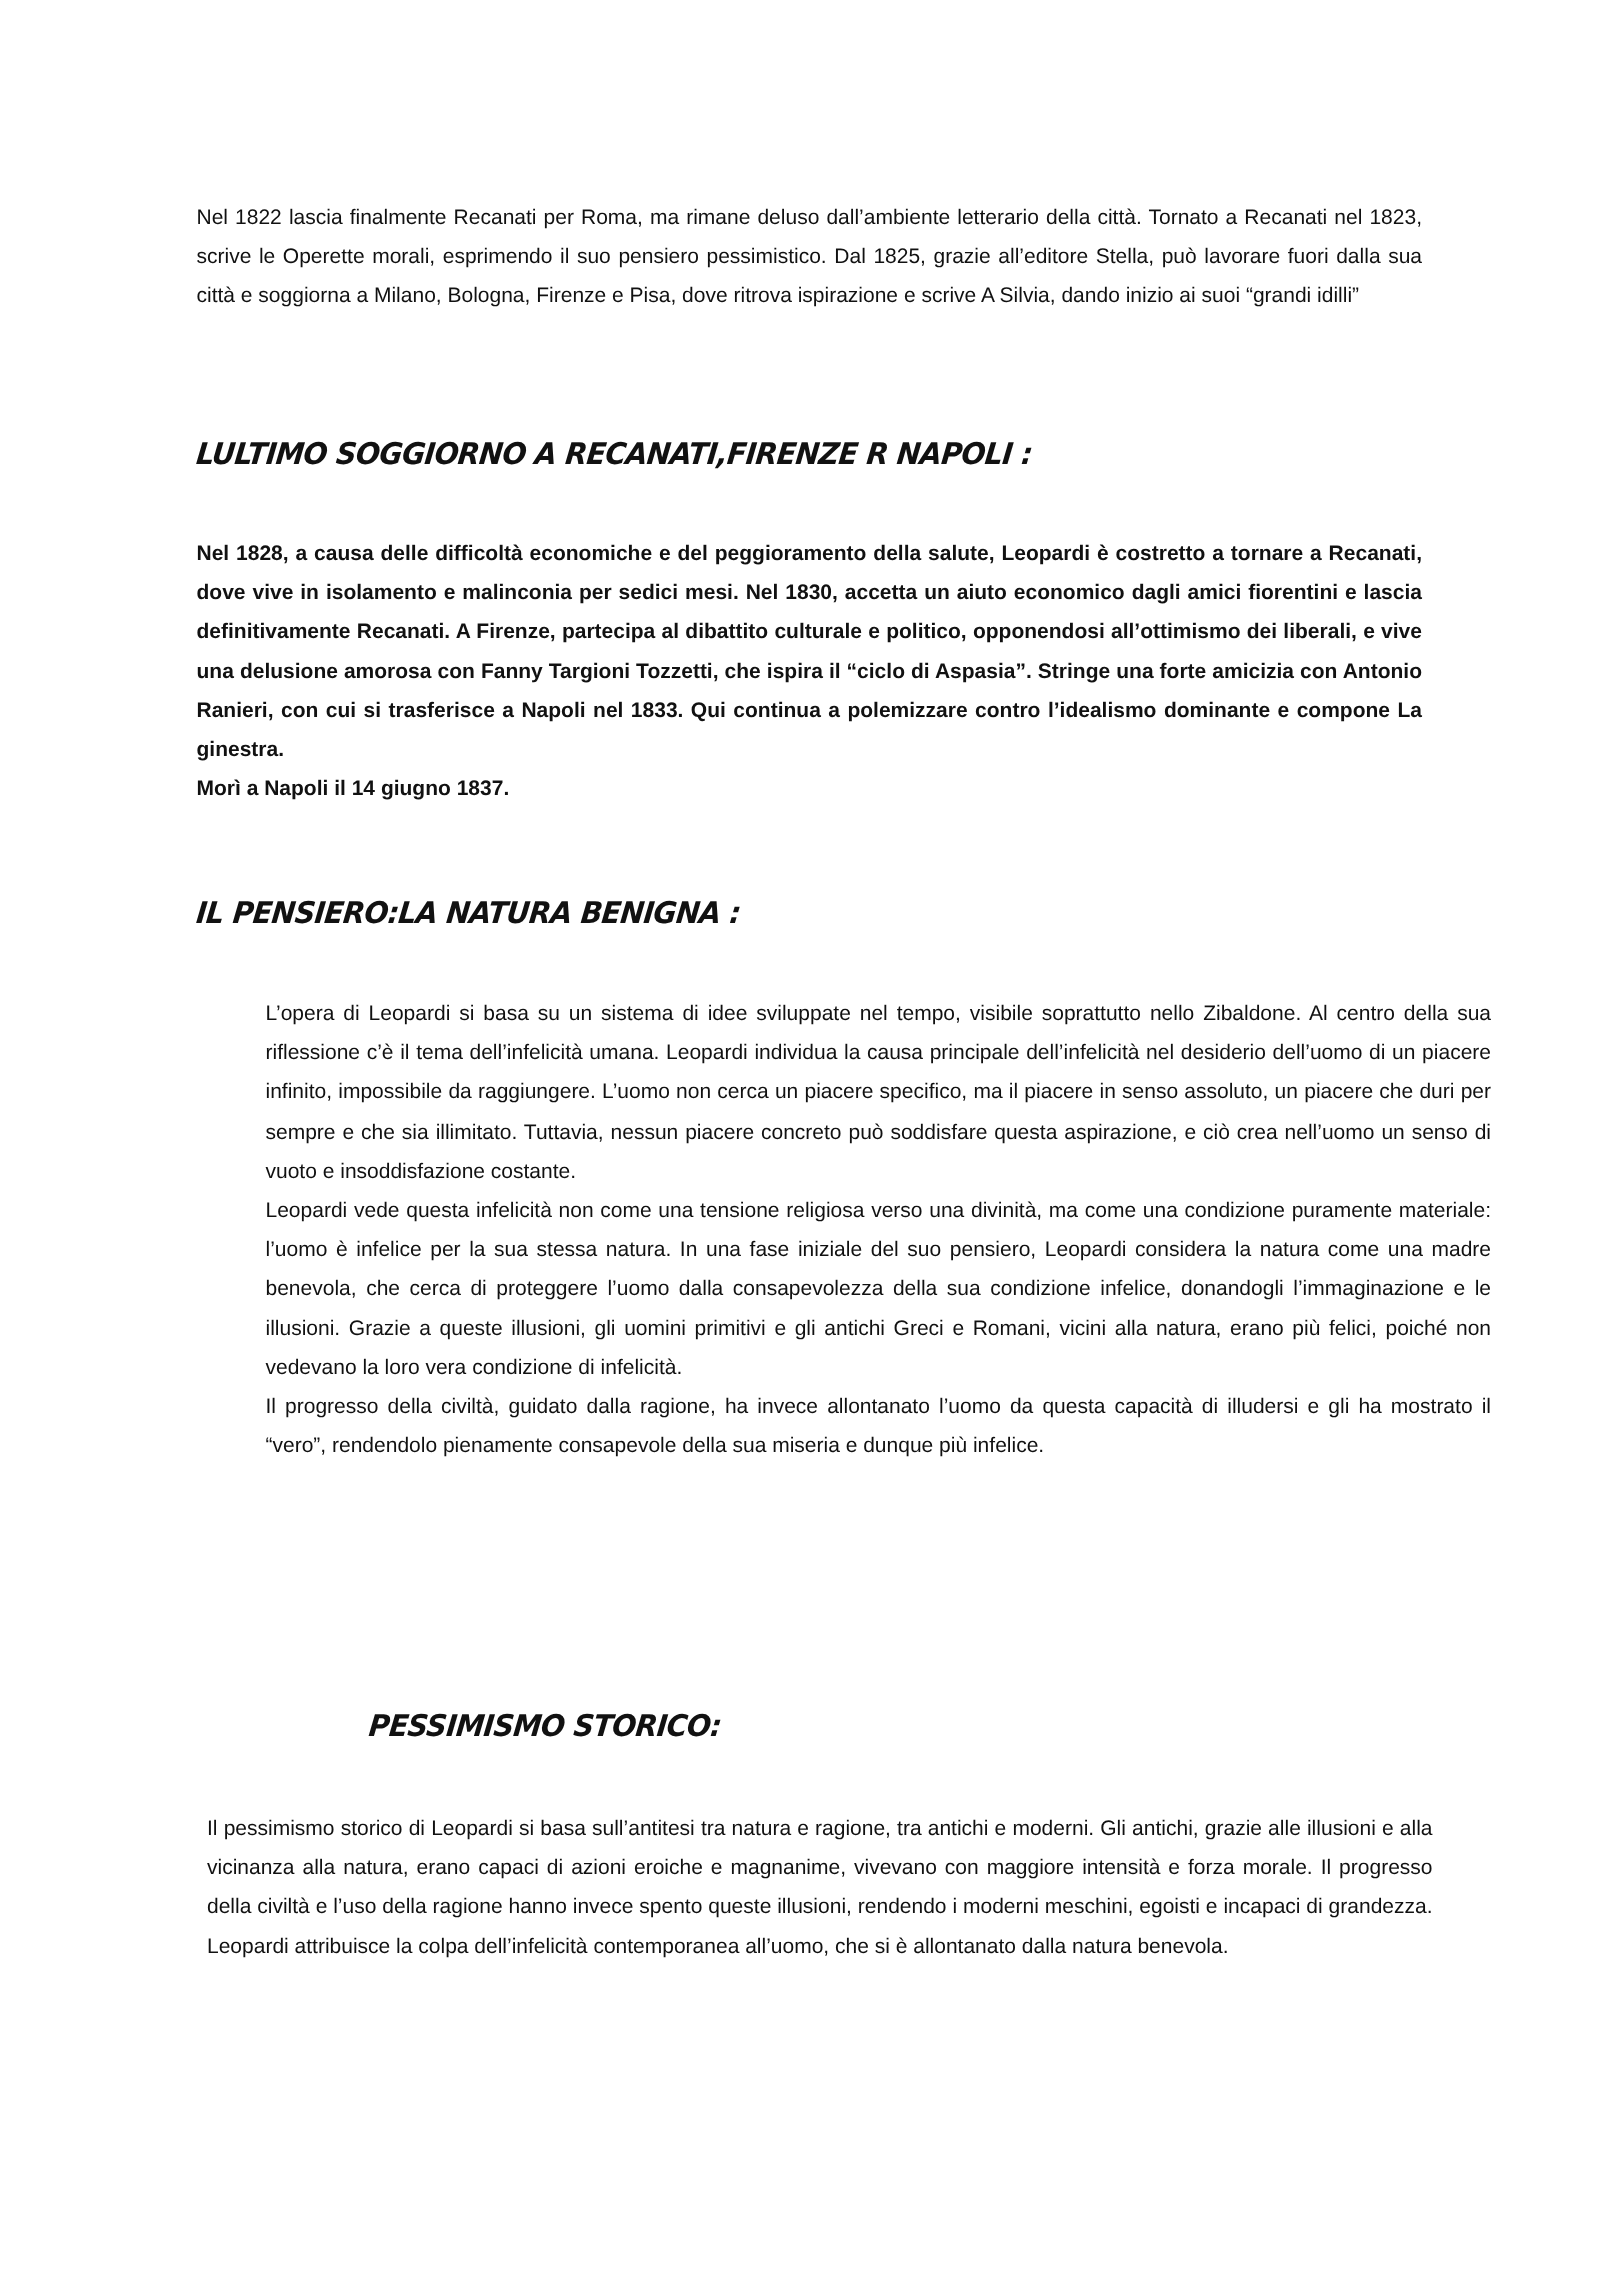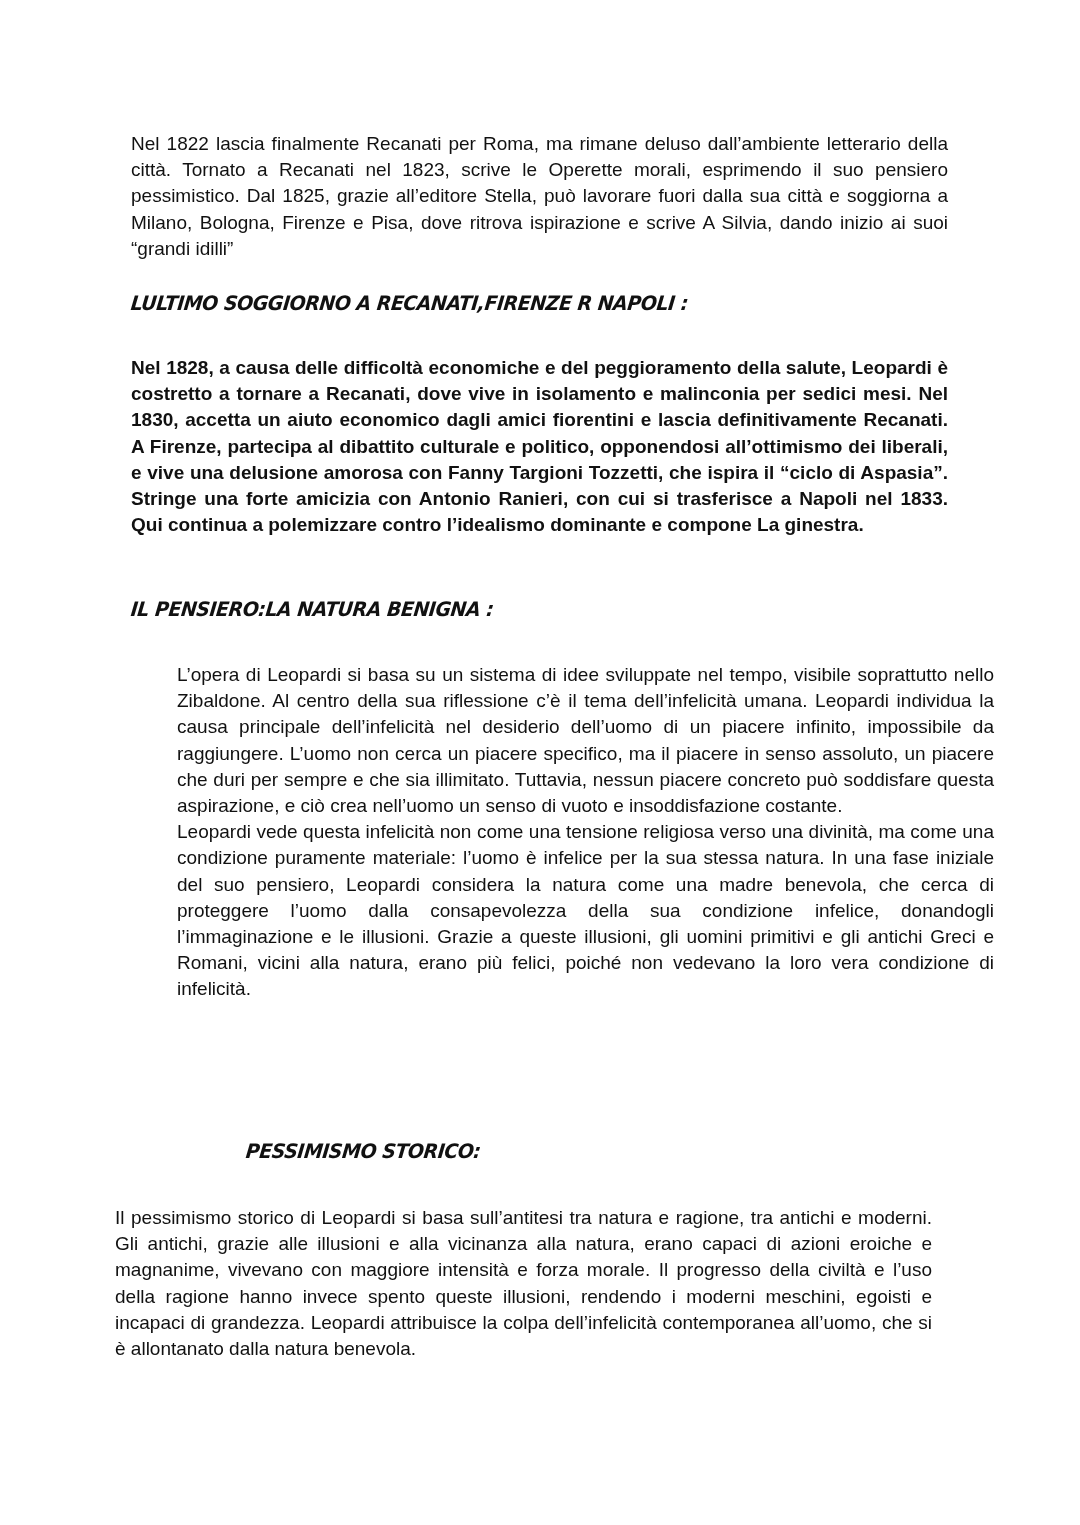--- a/index.html
+++ b/index.html
@@ -1,19 +1,19 @@
 <!DOCTYPE html>
 <html><head>
   <meta charset="utf-8">
   <style>
     html, body { margin: 0; padding: 0; background: #ffffff; }
     body { width: 1080px; height: 1525px; position: relative; overflow: hidden; }
     .para {
       font-family: "Liberation Sans", sans-serif;
-      font-size: 19px;
+      font-size: 14px;
       line-height: 26.2px;
       color: #111111;
       text-align: justify;
       margin: 0;
     }
     .heading {
       font-family: "DejaVu Sans", sans-serif;
       font-style: italic;
       font-size: 19px;
       letter-spacing: -0.5px;
@@ -22,39 +22,41 @@
       text-transform: uppercase;
       transform: skewX(-6deg) scaleY(1.05);
       transform-origin: left center;
     }
     .h1 { position: absolute; left: 131px; top: 292px; }
     .h2 { position: absolute; left: 131px; top: 598px; }
     .h3 { position: absolute; left: 246px; top: 1140px; }
     .p1 { position: absolute; left: 131px; top: 131px; width: 817px; }
     .p2 { position: absolute; left: 131px; top: 355px; width: 817px; font-weight: bold; }
     .p3 { position: absolute; left: 131px; top: 662px; width: 817px; margin-left: 46px; }
-    .p4 { position: absolute; left: 115px; top: 1205px; width: 817px; }
+    .p4 { position: absolute; left: 138px; top: 1205px; width: 817px; }
   </style>
 </head>
 <body>
 
 <div>
 
   <p class="para p1">Nel 1822 lascia finalmente Recanati per Roma, ma rimane deluso dall’ambiente letterario della città. Tornato a Recanati nel 1823, scrive le Operette morali, esprimendo il suo pensiero pessimistico. Dal 1825, grazie all’editore Stella, può lavorare fuori dalla sua città e soggiorna a Milano, Bologna, Firenze e Pisa, dove ritrova ispirazione e scrive A Silvia, dando inizio ai suoi “grandi idilli”</p>
 
   <h2 class="heading h1">LULTIMO SOGGIORNO A RECANATI,FIRENZE R NAPOLI :</h2>
 
   <div class="p2">
     <p class="para">Nel 1828, a causa delle difficoltà economiche e del peggioramento della salute, Leopardi è costretto a tornare a Recanati, dove vive in isolamento e malinconia per sedici mesi. Nel 1830, accetta un aiuto economico dagli amici fiorentini e lascia definitivamente Recanati. A Firenze, partecipa al dibattito culturale e politico, opponendosi all’ottimismo dei liberali, e vive una delusione amorosa con Fanny Targioni Tozzetti, che ispira il “ciclo di Aspasia”. Stringe una forte amicizia con Antonio Ranieri, con cui si trasferisce a Napoli nel 1833. Qui continua a polemizzare contro l’idealismo dominante e compone La ginestra.</p>
+    <p class="para">Morì a Napoli il 14 giugno 1837.</p>
   </div>
 
   <h2 class="heading h2">IL PENSIERO:LA NATURA BENIGNA :</h2>
 
   <div class="p3">
     <p class="para">L’opera di Leopardi si basa su un sistema di idee sviluppate nel tempo, visibile soprattutto nello Zibaldone. Al centro della sua riflessione c’è il tema dell’infelicità umana. Leopardi individua la causa principale dell’infelicità nel desiderio dell’uomo di un piacere infinito, impossibile da raggiungere. L’uomo non cerca un piacere specifico, ma il piacere in senso assoluto, un piacere che duri per sempre e che sia illimitato. Tuttavia, nessun piacere concreto può soddisfare questa aspirazione, e ciò crea nell’uomo un senso di vuoto e insoddisfazione costante.</p>
     <p class="para">Leopardi vede questa infelicità non come una tensione religiosa verso una divinità, ma come una condizione puramente materiale: l’uomo è infelice per la sua stessa natura. In una fase iniziale del suo pensiero, Leopardi considera la natura come una madre benevola, che cerca di proteggere l’uomo dalla consapevolezza della sua condizione infelice, donandogli l’immaginazione e le illusioni. Grazie a queste illusioni, gli uomini primitivi e gli antichi Greci e Romani, vicini alla natura, erano più felici, poiché non vedevano la loro vera condizione di infelicità.</p>
+    <p class="para">Il progresso della civiltà, guidato dalla ragione, ha invece allontanato l’uomo da questa capacità di illudersi e gli ha mostrato il “vero”, rendendolo pienamente consapevole della sua miseria e dunque più infelice.</p>
   </div>
 
   <h2 class="heading h3">PESSIMISMO STORICO:</h2>
 
   <p class="para p4">Il pessimismo storico di Leopardi si basa sull’antitesi tra natura e ragione, tra antichi e moderni. Gli antichi, grazie alle illusioni e alla vicinanza alla natura, erano capaci di azioni eroiche e magnanime, vivevano con maggiore intensità e forza morale. Il progresso della civiltà e l’uso della ragione hanno invece spento queste illusioni, rendendo i moderni meschini, egoisti e incapaci di grandezza. Leopardi attribuisce la colpa dell’infelicità contemporanea all’uomo, che si è allontanato dalla natura benevola.</p>
 
 </div>
 
 </body></html>

